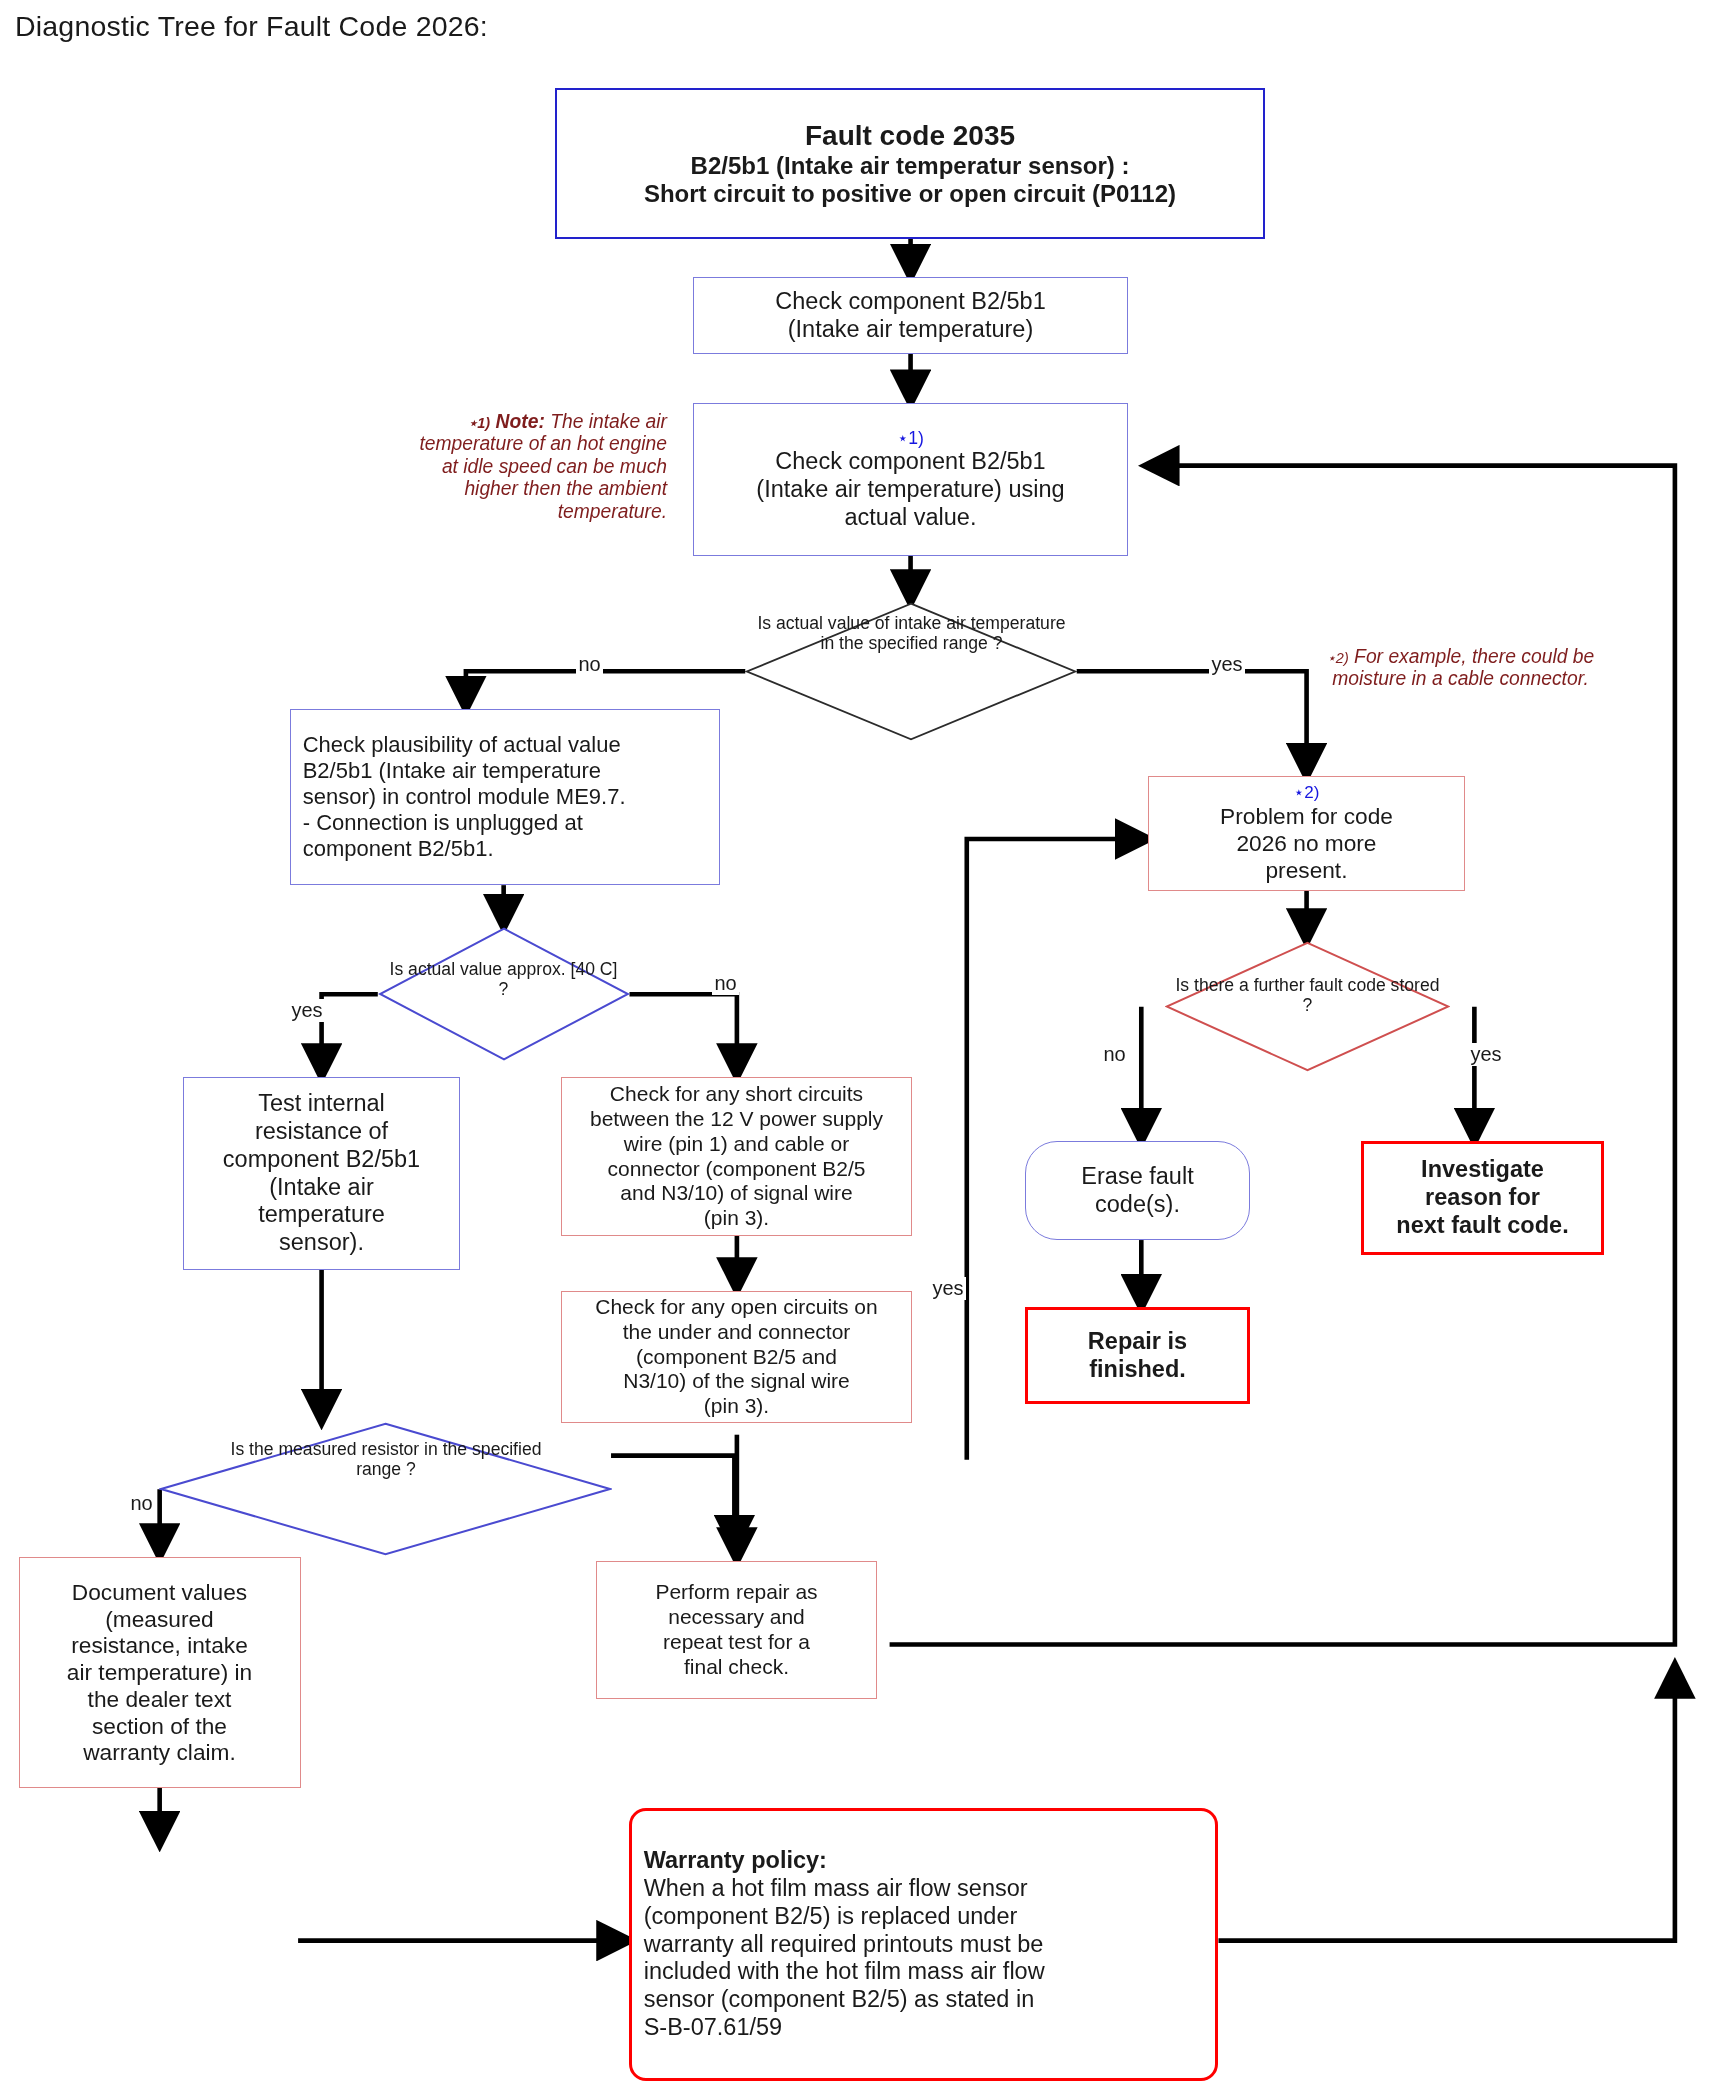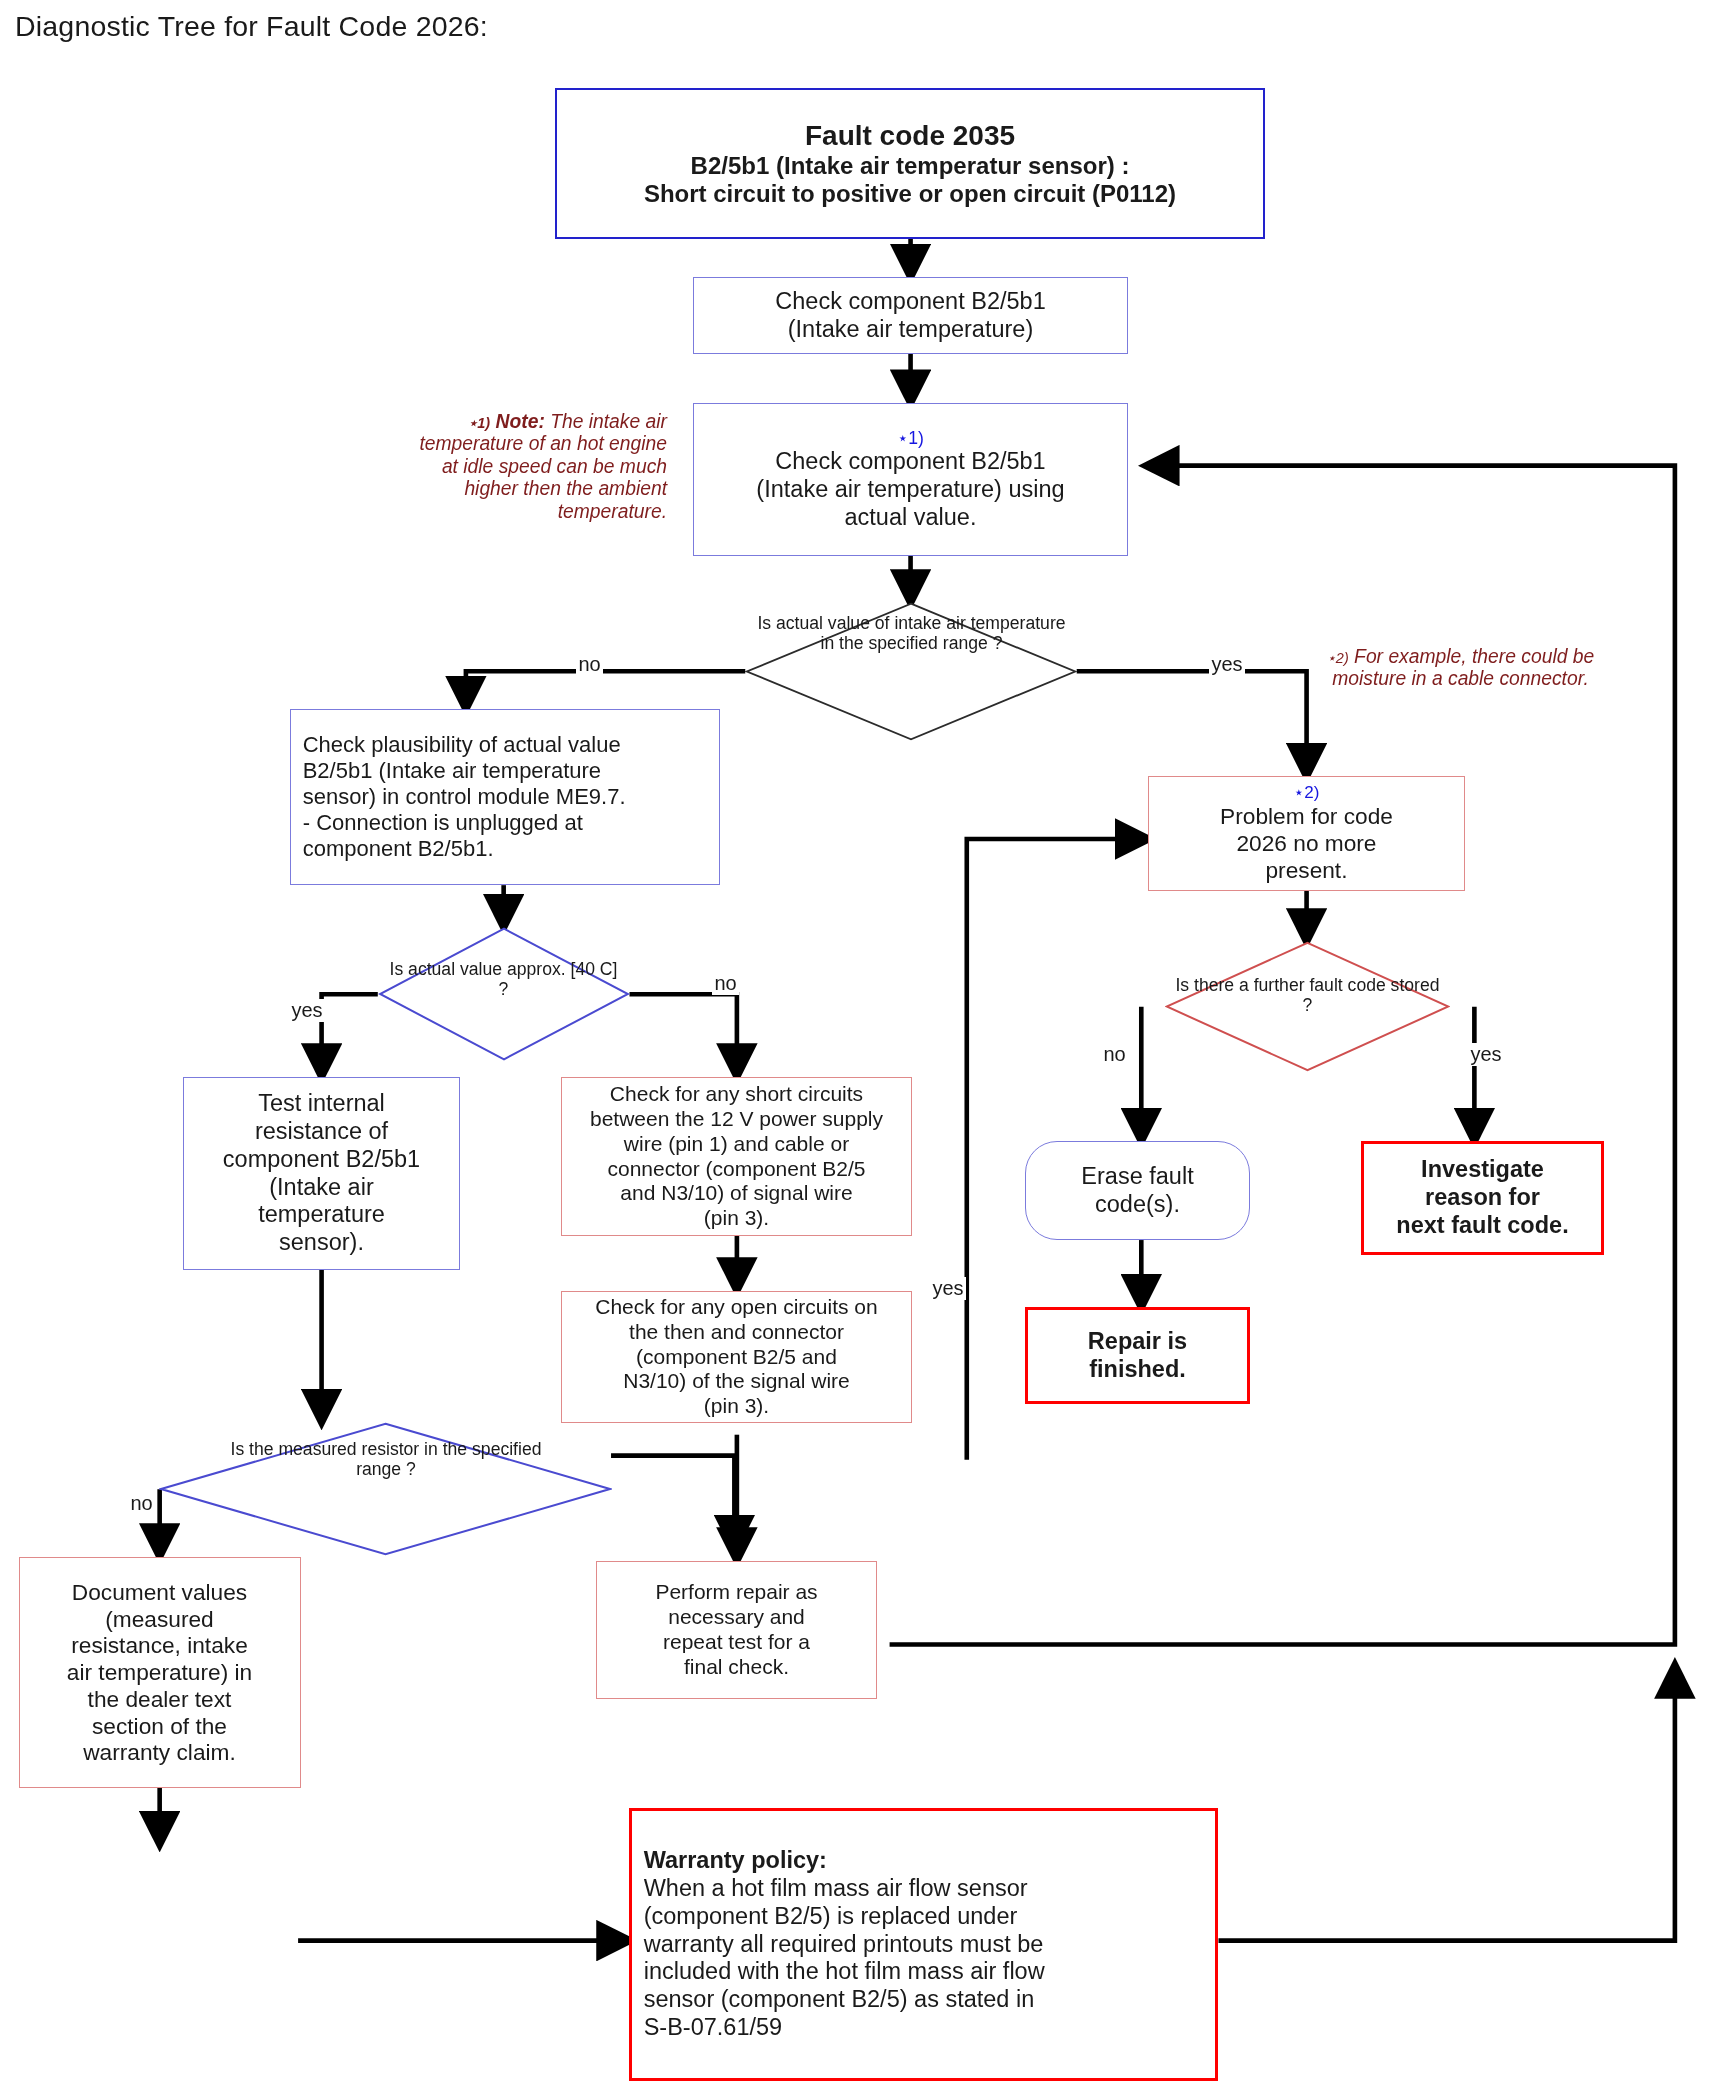--- a/index.html
+++ b/index.html
@@ -195,21 +195,21 @@
       <span>wire (pin 1) and cable or</span>
       <span>connector (component B2/5</span>
       <span>and  N3/10) of signal wire</span>
       <span>(pin 3).</span>
     </div>
   </div>
 
   <div class="node b-red-thin" style="left:561px;top:1291px;width:351px;height:132px;font-size:21px;">
     <div>
       <span>Check for any open circuits on</span>
-      <span>the then and connector</span>
+      <span>the under and connector</span>
       <span>(component B2/5 and</span>
       <span>N3/10) of the signal wire</span>
       <span>(pin 3).</span>
     </div>
   </div>
 
   <div class="elabel" style="left:930px;top:1277px;">yes</div>
 
   <svg style="position:absolute;left:1165px;top:941px;width:285px;height:131px;" viewBox="0 0 340 156" width="285" height="131">
     <polygon points="170,2 338,78 170,154 2,78" fill="#fff" stroke="#cf4f4f" stroke-width="2.4"></polygon>
@@ -268,21 +268,21 @@
   <div class="node b-red-thin" style="left:596px;top:1561px;width:281px;height:138px;font-size:21px;">
     <div>
       <span>Perform repair as</span>
       <span>necessary and</span>
       <span>repeat test  for a</span>
       <span>final check.</span>
     </div>
   </div>
 
 
-  <div class="node b-red left" style="left:629px;top:1808px;width:589px;height:273px;font-size:23.5px;padding:8.4px 11.7px;">
+  <div class="node b-red left" style="left:629px;top:1808px;width:589px;height:273px;font-size:23.5px;padding:8.4px 11.7px;border-radius:17px;">
     <div style="text-align:left;">
       <span class="bold">Warranty policy:</span>
       <span>When a hot film mass air flow sensor</span>
       <span>(component B2/5) is replaced under</span>
       <span>warranty all required printouts must be</span>
       <span>included with the hot film mass air flow</span>
       <span>sensor (component B2/5) as stated in</span>
       <span>S-B-07.61/59</span>
     </div>
   </div>

